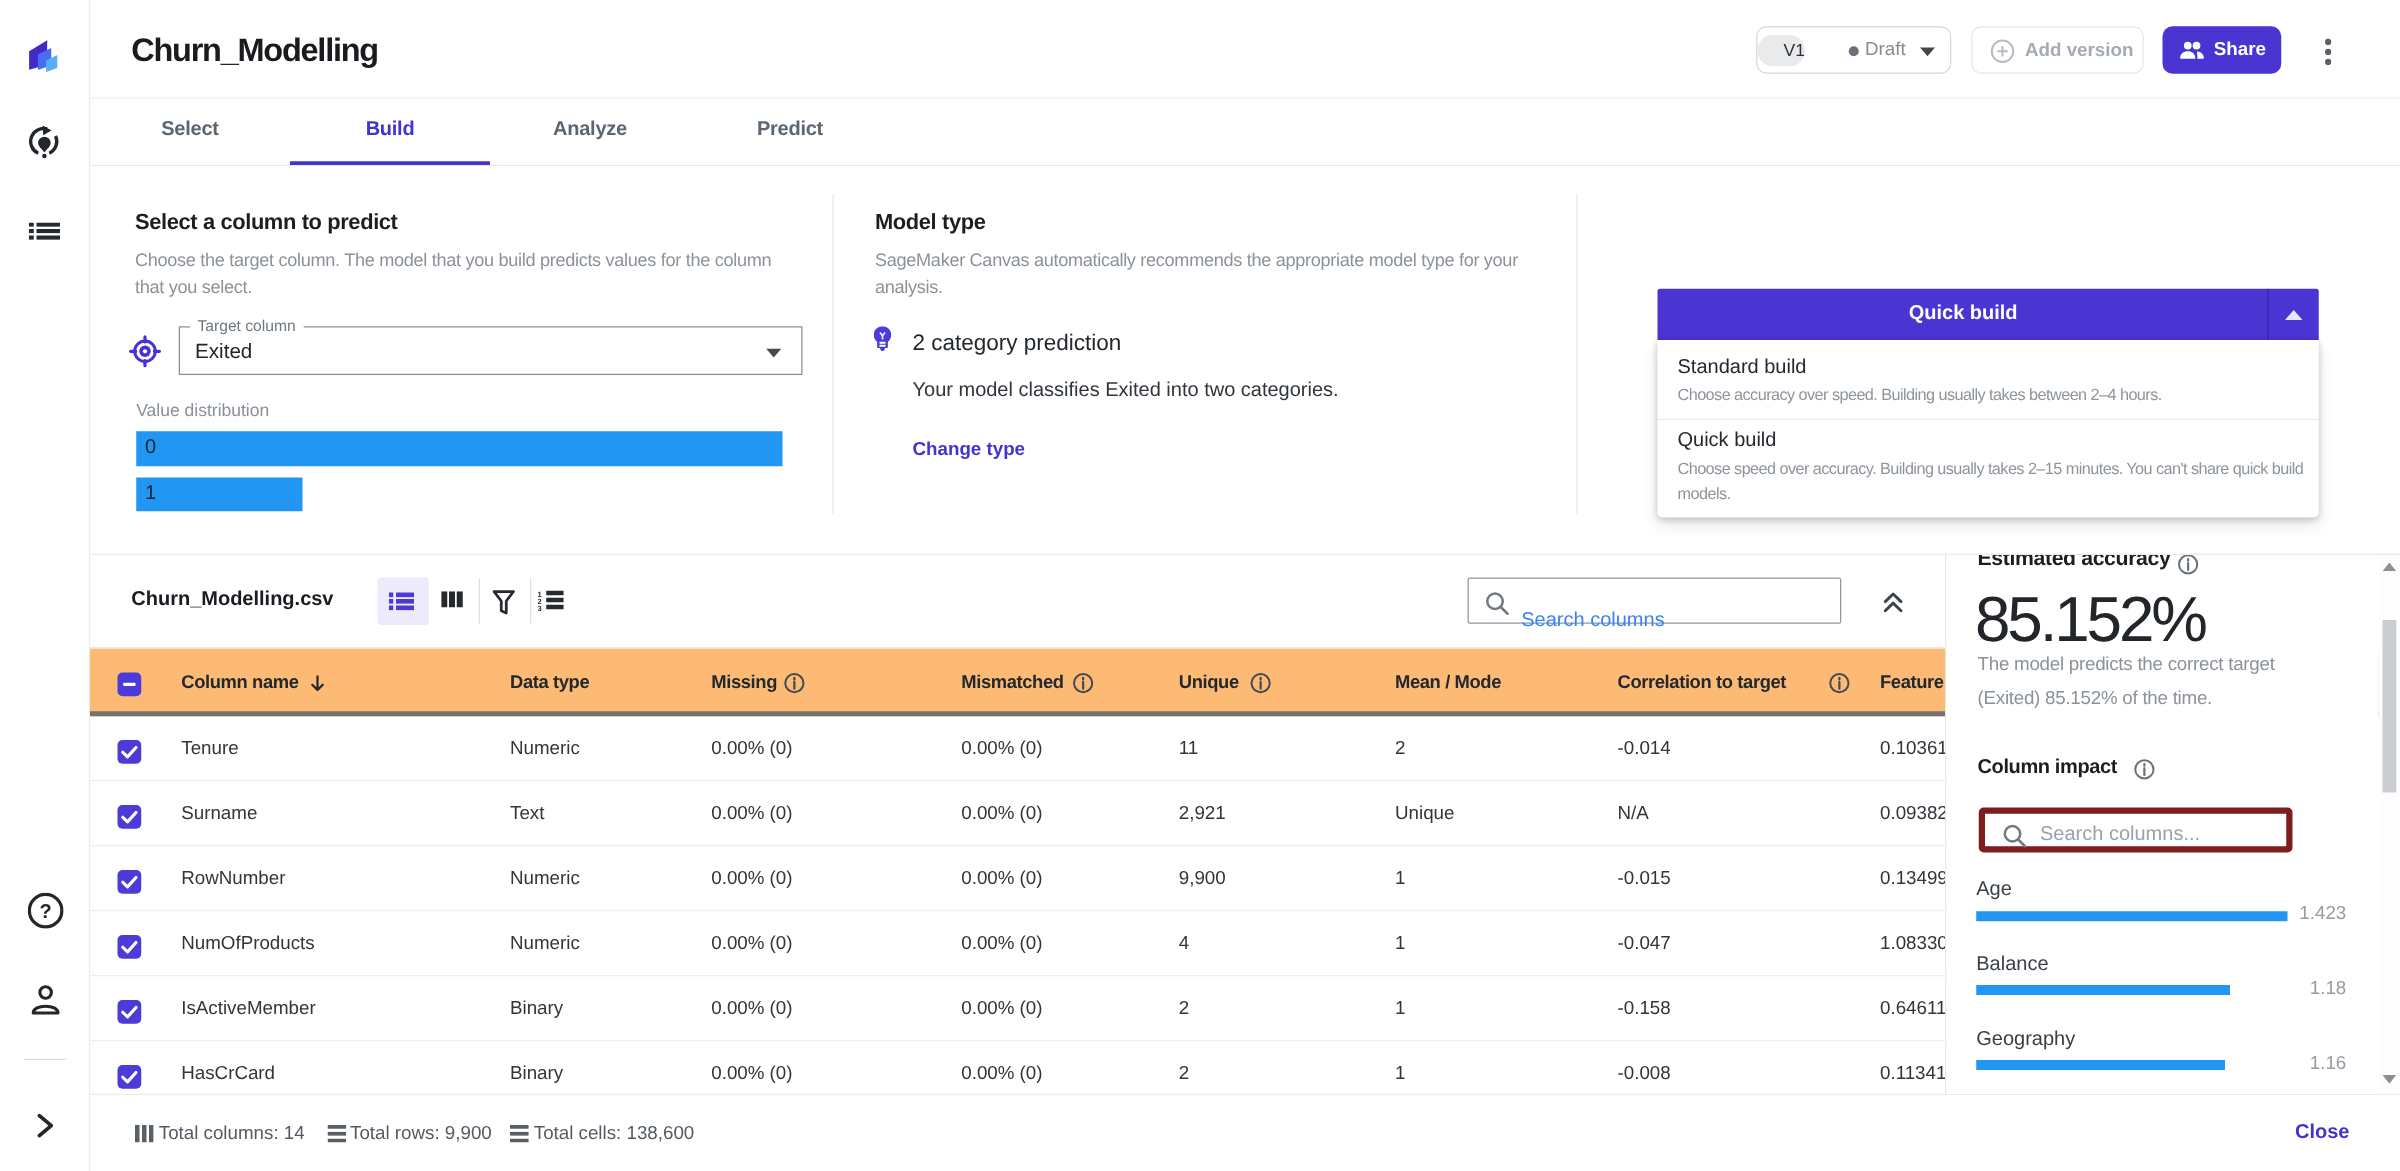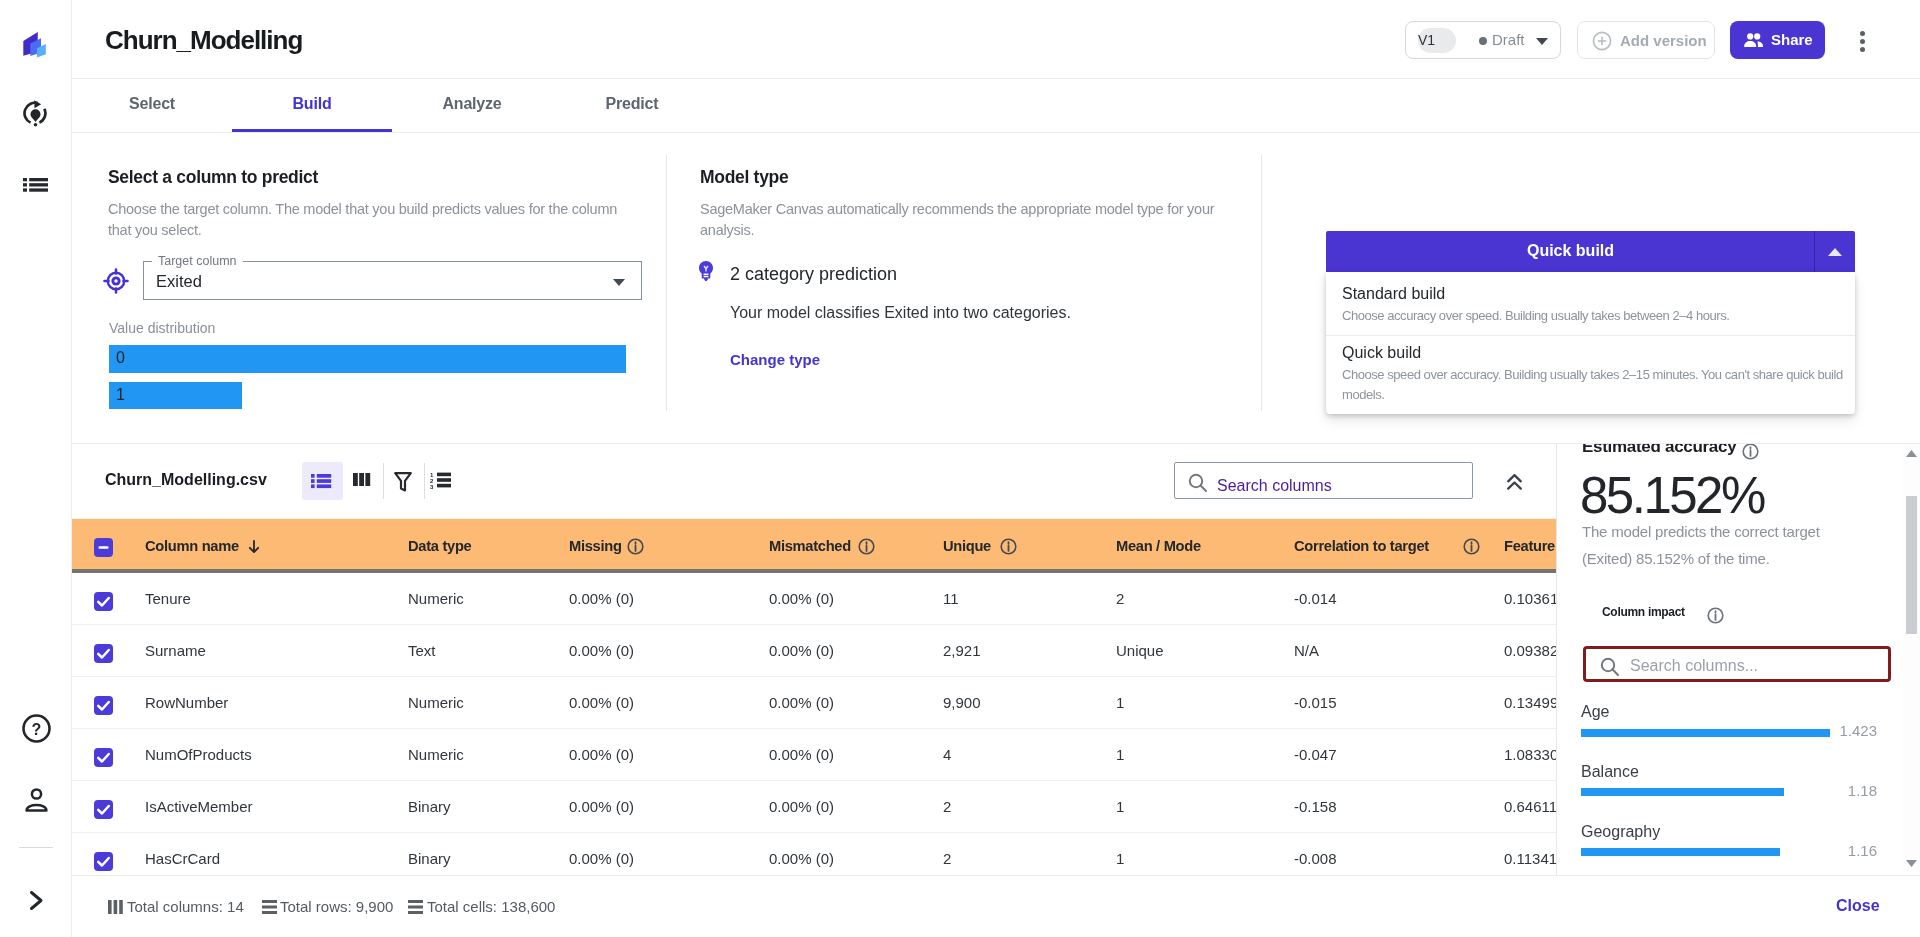--- a/index.html
+++ b/index.html
@@ -20,22 +20,22 @@
     border-right:1px solid #eaedf0; background:#fff; z-index:50; }
   #sidebar svg { position:absolute; }
   #side-div { position:absolute; left:19px; top:847px; width:34px; height:1px; background:#d9dde1; }
 
   
   #header { position:absolute; left:72px; top:0; width:1848px; height:79px;
     border-bottom:1px solid #e9ecee; background:#fff; }
   #title { position:absolute; left:33px; top:25px; font-size:26px; font-weight:bold; color:#191c1f; letter-spacing:-1px; }
   .hbtn { position:absolute; top:21px; height:38px; border-radius:8px; }
   #verbox { left:1333px; width:156px; border:1px solid #d4d8da; }
-  #v1pill { position:absolute; left:12px; top:6px; width:38px; height:25px; background:#e8eaec; border-radius:13px;
-    font-size:14px; color:#2d3239; text-align:left; line-height:25px; }
+  #v1pill { position:absolute; left:0; top:6px; width:38px; height:25px; background:#e8eaec; border-radius:13px;
+    font-size:14px; color:#2d3239; text-align:right; line-height:25px; }
   #draftdot { position:absolute; left:73px; top:15px; width:8px; height:8px; border-radius:50%; background:#687078; }
   #drafttxt { position:absolute; left:86px; top:9px; font-size:15px; color:#848c94; }
   #vercaret { position:absolute; left:130px; top:16px; width:0; height:0;
     border-left:6px solid transparent; border-right:6px solid transparent; border-top:7px solid #41474d; }
   #addver { left:1505px; width:138px; border:1px solid #e3e6e8; color:#a4abb3; font-size:15px; font-weight:bold; }
   #addver span { position:absolute; left:42px; top:10px; }
   #sharebtn { left:1658px; width:95px; background:var(--purple); color:#fff; font-size:15px; font-weight:bold; }
   #sharebtn span { position:absolute; left:41px; top:10px; }
   #menudots { position:absolute; left:1788px; top:31px; width:5px; }
   #menudots i { display:block; width:5px; height:5px; border-radius:50%; background:#595f66; margin-bottom:3px; }
@@ -88,21 +88,21 @@
   .opt .t { font-size:16px; color:#23282d; }
   .opt .d { font-size:13px; color:#8d949b; line-height:20px; margin-top:3px; letter-spacing:-0.45px; white-space:nowrap; }
   #optdiv { height:1px; background:#ececec; margin:9px 0 8px 0; }
 
   
   #tablecard { position:absolute; left:72px; top:443px; width:1848px; height:432px;
     border-top:1px solid #e9ecee; background:#fff; overflow:hidden; }
   #tc-title { position:absolute; left:33px; top:27px; font-size:16px; font-weight:bold; color:#191d21; }
   #searchbox { position:absolute; left:1102px; top:18px; width:299px; height:37px;
     border:1px solid #8d98a5; border-radius:2px; }
-  #searchbox span { position:absolute; left:42px; top:14px; font-size:16px; color:#4c1d95; }
+  #searchbox span { position:absolute; left:42px; top:25px; font-size:16px; color:#3b82f6; }
   #collapse { position:absolute; left:1434px; top:29px; }
 
   
   #viewbtn { position:absolute; left:230px; top:18px; width:41px; height:38px; background:#eceafb; border-radius:3px; }
   .tdiv { position:absolute; top:19px; width:1px; height:36px; background:#dcdfe2; }
 
   
   #thead { position:absolute; left:0; top:74px; width:1848px; height:55px; background:#fdba74;
     border-top:1px solid #f0f1f3; border-bottom:4px solid #737373; }
   .th { position:absolute; top:19px; font-size:14.7px; font-weight:bold; color:#23282d; white-space:nowrap; letter-spacing:-0.3px; }
@@ -115,22 +115,22 @@
   #footer { position:absolute; left:72px; top:875px; width:1848px; height:62px; border-top:1px solid #e9ecee; background:#fff; }
   .ft { position:absolute; top:22px; font-size:15px; color:#545b63; }
   #closelnk { position:absolute; left:1764px; top:21px; font-size:16px; font-weight:bold; color:#4334cf; }
 
   
   #rpanel { position:absolute; left:1556px; top:443px; width:347px; height:432px; background:#fff;
     border-left:1px solid #e6e9eb; border-top:1px solid #e9ecee; overflow:hidden; z-index:100; }
   #ea-h { position:absolute; left:25px; top:-7px; font-size:17px; font-weight:bold; color:#1b1f23; letter-spacing:-0.3px; }
   #ea-big { position:absolute; left:23px; top:22px; font-size:51px; color:#22262b; letter-spacing:-2.5px; }
   #ea-desc { position:absolute; left:25px; top:74px; font-size:15px; color:#8b929a; line-height:27px; width:290px; letter-spacing:-0.2px; }
-  #ci-h { position:absolute; left:25px; top:161px; font-size:12px; font-weight:bold; color:#1b1f23; letter-spacing:-0.3px;margin-left:20px; }
-  #ci-search { position:absolute; left:26px; top:202px; width:308px; height:36px; border:3px solid #7f1d1d; border-radius:4px;text-align:right; }
+  #ci-h { position:absolute; left:25px; top:161px; font-size:16px; font-weight:bold; color:#1b1f23; letter-spacing:-0.3px; }
+  #ci-search { position:absolute; left:26px; top:202px; width:251px; height:36px; border:5px solid #7f1d1d; border-radius:4px;text-align:right; }
   #ci-search span { position:absolute; left:44px; top:8px; font-size:16px; color:#9aa1a8; }
   .imp-name { position:absolute; left:24px; font-size:16px; color:#383f46; }
   .imp-bar { position:absolute; left:24px; height:8px; background:#2196f3; }
   .imp-val { position:absolute; font-size:15px; color:#959ca4; right:26px; text-align:right; }
 
   
   #sbar { position:absolute; left:1903px; top:443px; width:17px; height:429px; background:#fdfdfd; z-index:110; border-top:1px solid #e9ecee; }
   #sbar .thumb { position:absolute; left:3px; top:52px; width:11px; height:138px; background:#c9cdd1; border-radius:0px; }
   .info { position:absolute; }
 </style>

